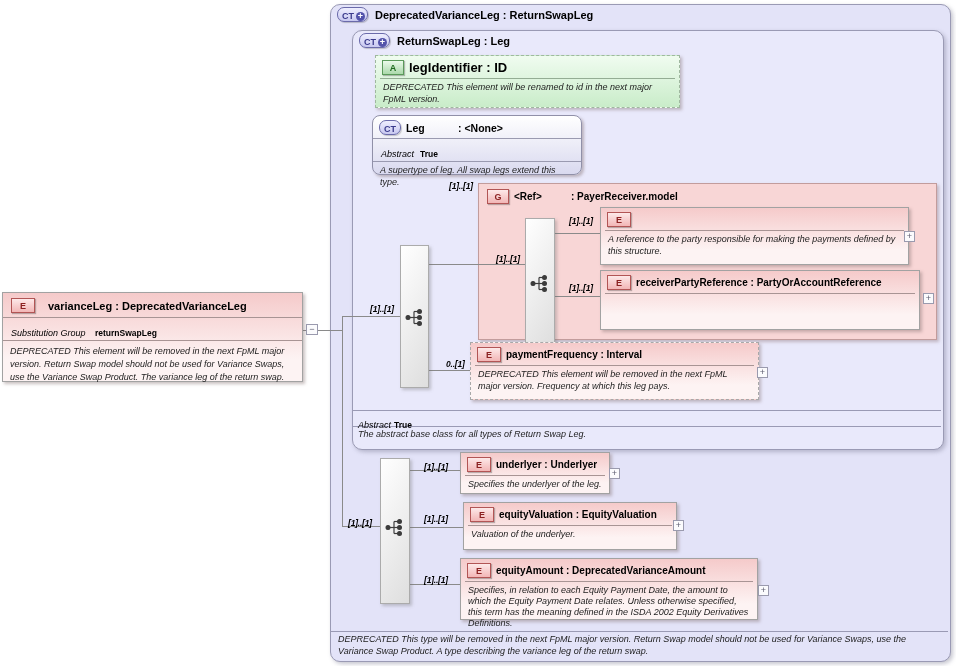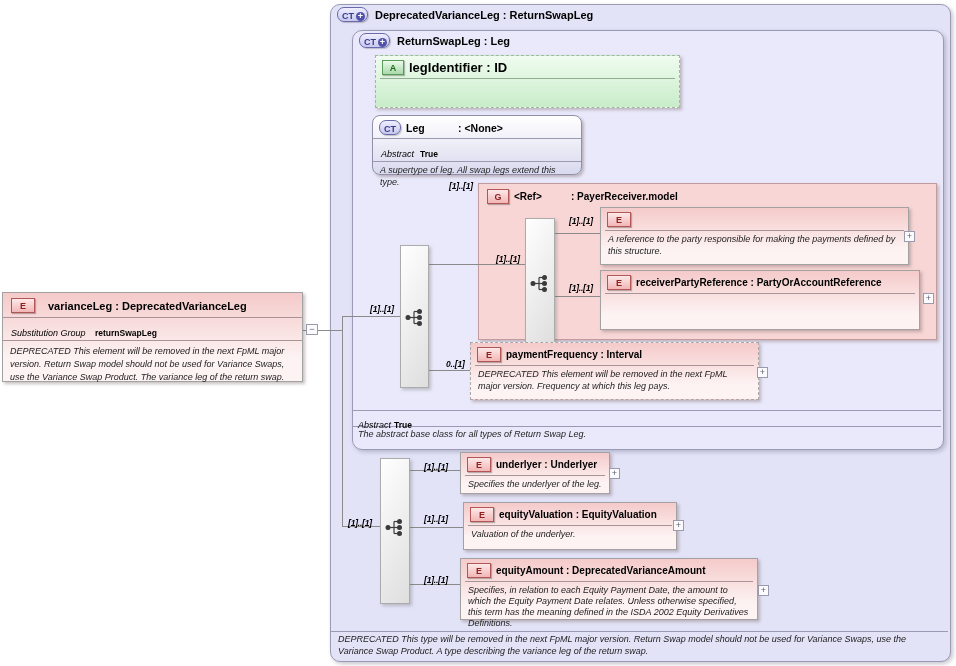--- a/index.html
+++ b/index.html
@@ -167,20 +167,21 @@
   <div class="footer-text" style="left:358px;top:429px;width:575px;">The abstract base class for all types of Return Swap Leg.</div>
 
   <div class="footer-text" style="left:338px;top:634px;width:604px;">DEPRECATED This type will be removed in the next FpML major version. Return Swap model should not be used for Variance Swaps, use the Variance Swap Product. A type describing the variance leg of the return swap.</div>
 
   <div class="ebox green" style="left:375px;top:55px;width:305px;height:53px;">
     <div class="ehead">
       <span class="badge a">A</span>
       <span class="etitle" style="font-size:13px;">legIdentifier : ID</span>
     </div>
     <div class="esep"></div>
+    <div class="edesc">DEPRECATED This element will be renamed to id in the next major FpML version.</div>
   </div>
 
   <div class="ebox lav" style="left:372px;top:115px;width:210px;height:60px;">
     <div class="ehead">
       <span class="ctbadge plain">
         <span>CT</span>
       </span>
       <span class="etitle" style="width:47px;font-size:10.5px;">Leg</span>
       <span class="etitle" style="font-size:10.5px;">: &lt;None&gt;</span>
     </div>

